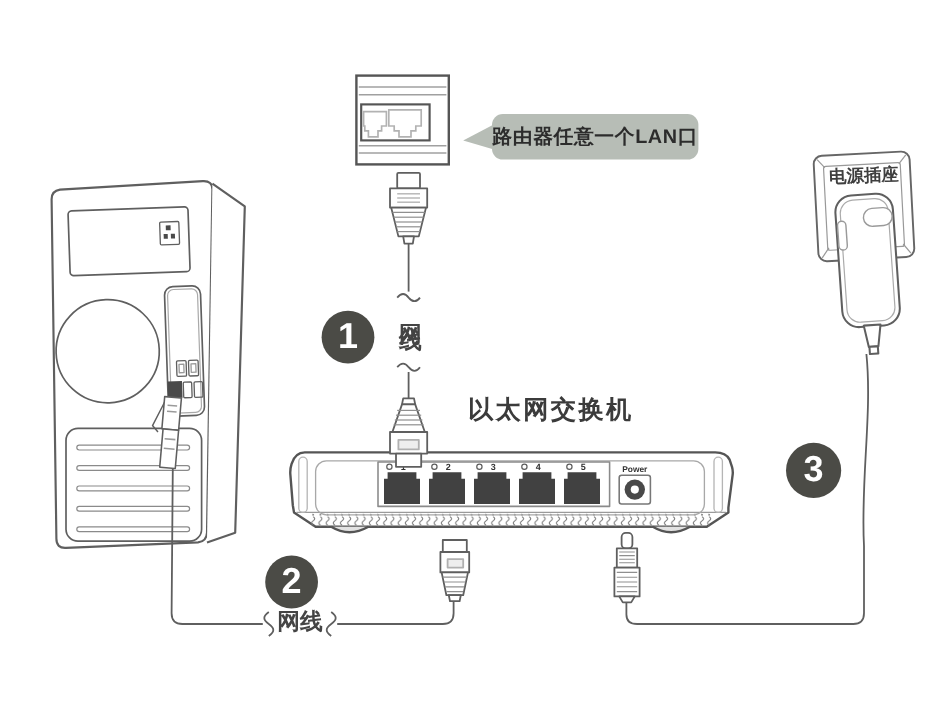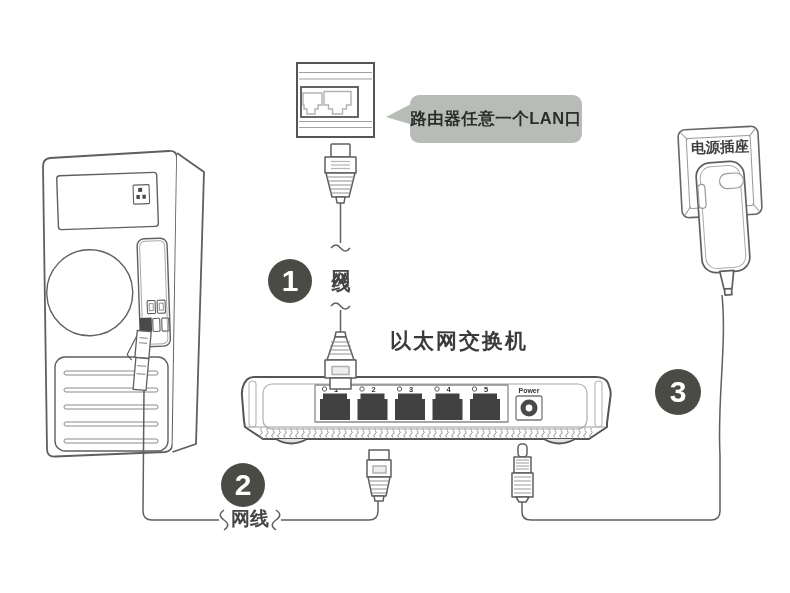--- a/index.html
+++ b/index.html
@@ -1,26 +1,26 @@
 <!DOCTYPE html>
 <html><head>
 <meta charset="utf-8">
 <style>
   html,body{margin:0;padding:0;background:#fff;}
   .stage{position:relative;width:790px;height:593px;background:#ffffff;overflow:hidden;
          font-family:"Liberation Sans","DejaVu Sans",sans-serif;}
   .stage svg{position:absolute;left:0;top:0;}
   .label{position:absolute;color:#3b3b3b;font-weight:bold;line-height:1.1;}
-  .switch-title{left:390px;top:330px;font-size:21px;letter-spacing:2px;font-family:Liberation Serif, serif;}
+  .switch-title{left:390px;top:330px;font-size:21px;letter-spacing:2px;}
   .v-cable{left:325px;top:254px;width:26px;font-size:19px;writing-mode:vertical-rl;
            text-orientation:upright;letter-spacing:3px;color:#444;}
   .h-cable{left:227px;top:509px;width:46px;font-size:19px;text-align:center;color:#444;}
   .outlet-label{left:688px;top:140px;width:64px;font-size:14.5px;text-align:center;
                 transform:rotate(-2deg);color:#3f3f3f;}
-  .callout{position:absolute;left:410px;top:95px;width:172px;height:48px;background:#b7bdb6;
+  .callout{position:absolute;left:410px;top:95px;width:172px;height:38px;background:#b7bdb6;
            border-radius:9px;display:flex;align-items:center;justify-content:center;
            font-size:16.5px;font-weight:bold;color:#2c2c2c;letter-spacing:.5px;}
   .step-circle{position:absolute;width:44px;height:44px;border-radius:50%;background:#4b4b46;
                color:#fff;font-size:30px;font-weight:bold;display:flex;align-items:center;
                justify-content:center;}
   .step-1{left:268px;top:259px;}
   .step-2{left:221px;top:463px;}
   .step-3{left:655px;top:369px;width:46px;height:46px;}
 </style>
 </head>

